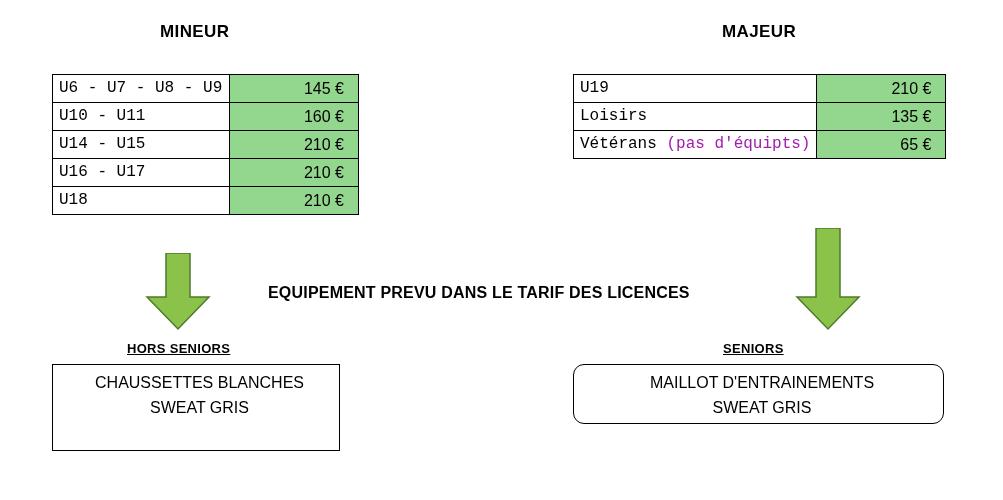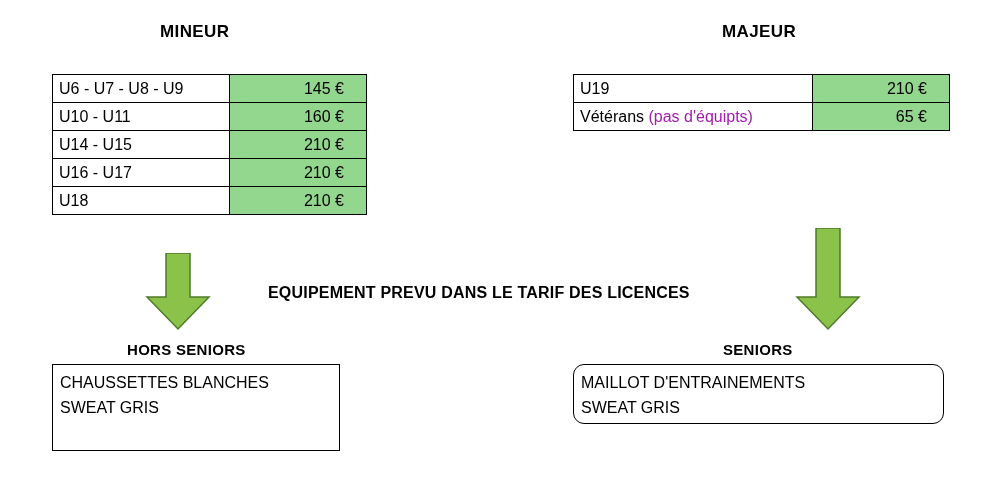--- a/index.html
+++ b/index.html
@@ -46,25 +46,26 @@
     border: 1px solid #000000;
     height: 27px;
     font-size: 16px;
     padding: 0 6px;
     line-height: 27px;
     white-space: nowrap;
   }
   .price-table td.label {
     text-align: left;
     background: #ffffff;
+    font-family: Liberation Mono, monospace;
   }
   .price-table td.price {
     text-align: right;
     background: #93d68d;
-    padding-right: 22px;
+    padding-right: 14px;
   }
   #table-mineur td.label { width: 164px; }
   #table-mineur td.price { width: 108px; }
   #table-majeur td.label { width: 226px; }
   #table-majeur td.price { width: 108px; }
 
   .note-red {
     color: #a21caf;
   }
 
@@ -83,33 +84,35 @@
     font-weight: bold;
     font-size: 16px;
     letter-spacing: 0.2px;
     white-space: nowrap;
   }
 
   
   .box-heading {
     position: absolute;
     font-weight: bold;
-    font-size: 15px;
+    font-size: 13px;
     letter-spacing: 0.3px;
     white-space: nowrap;
+    text-decoration: underline;
   }
   #heading-hors-seniors { left: 127px; top: 341px; }
   #heading-seniors { left: 723px; top: 341px; }
 
   .equip-box {
     position: absolute;
     border: 1px solid #000000;
     background: #ffffff;
     box-sizing: border-box;
     padding: 5px 0 9px 7px;
+    text-align: center;
   }
   #box-hors-seniors {
     left: 52px;
     top: 364px;
     width: 288px;
     height: 87px;
   }
   #box-seniors {
     left: 573px;
     top: 364px;
@@ -157,20 +160,24 @@
     </tbody>
   </table>
 
   <table class="price-table" id="table-majeur">
     <tbody>
       <tr>
         <td class="label"><span>U19</span></td>
         <td class="price">210 €</td>
       </tr>
       <tr>
+        <td class="label"><span>Loisirs</span></td>
+        <td class="price">135 €</td>
+      </tr>
+      <tr>
         <td class="label"><span>Vétérans </span><span class="note-red">(pas d'équipts)</span></td>
         <td class="price">65 €</td>
       </tr>
     </tbody>
   </table>
 
   <div class="arrow" id="arrow-left">
     <svg width="66" height="78" viewBox="0 0 66 78" xmlns="http://www.w3.org/2000/svg">
       <polygon points="21,0 45,0 45,44 64,44 33,76 2,44 21,44" fill="#8bc34a" stroke="#4f7a2a" stroke-width="1.5"></polygon>
     </svg>

